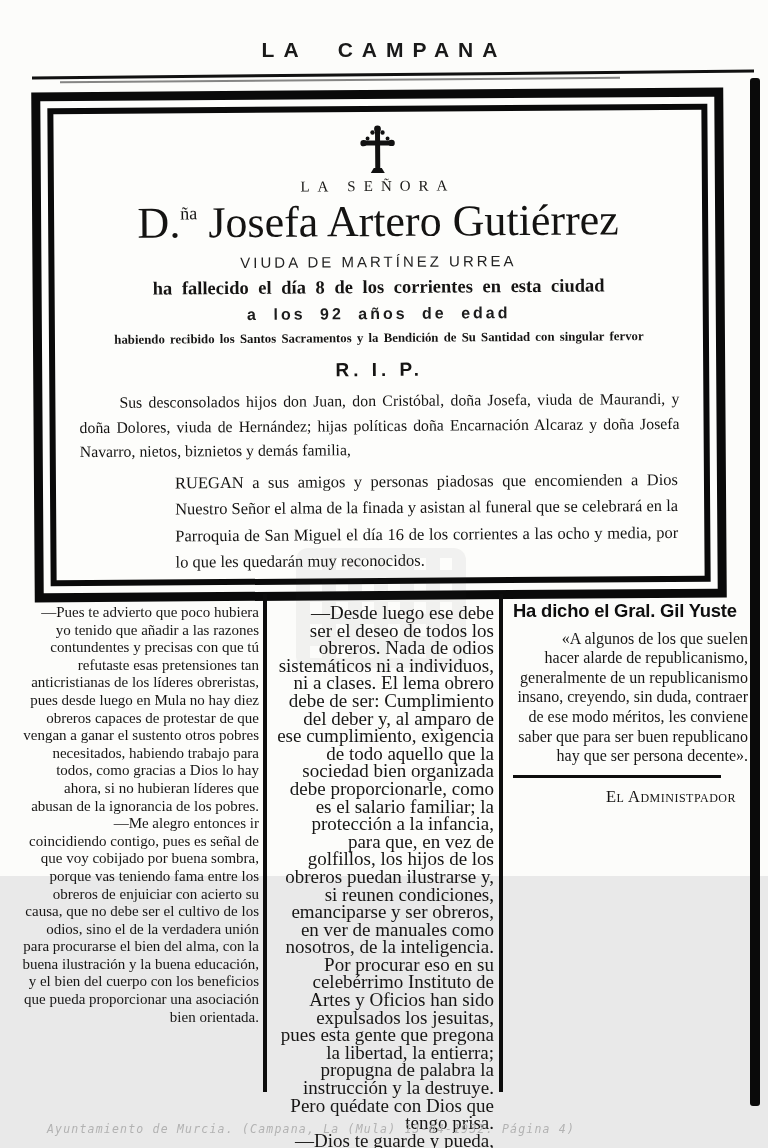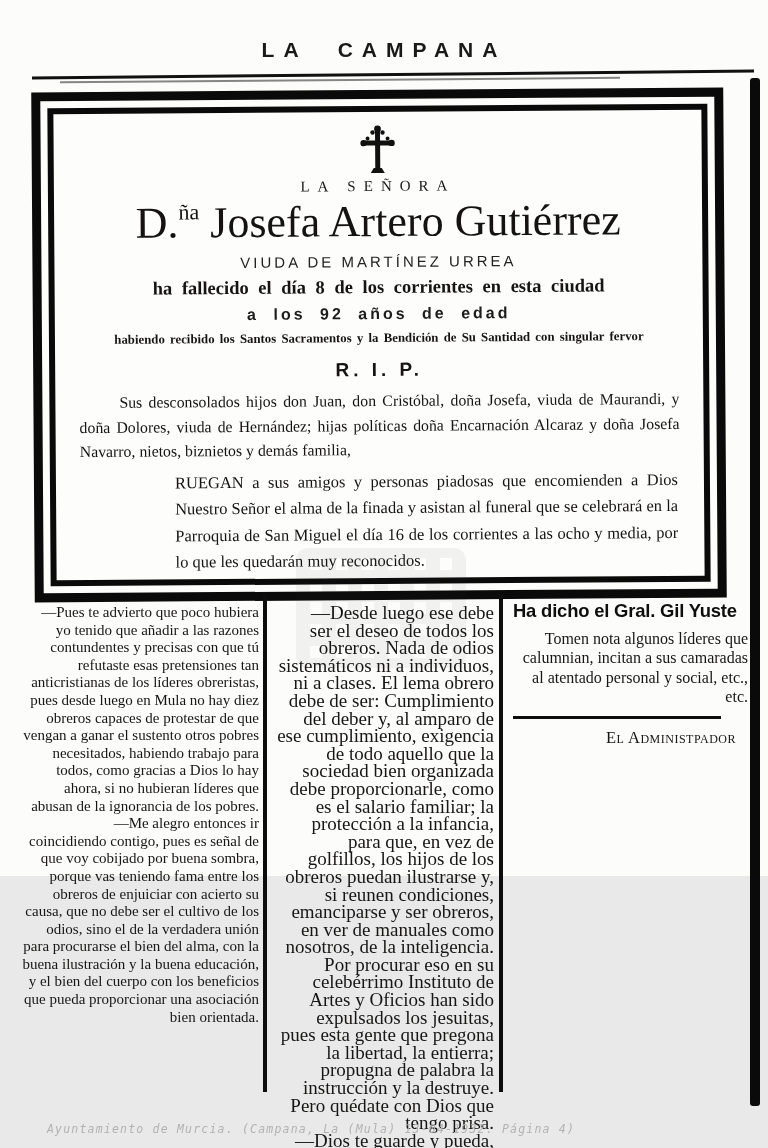--- a/index.html
+++ b/index.html
@@ -18,21 +18,21 @@
     opacity:.55;transform:rotate(-0.45deg);}
 
   
   .obit-outer{position:absolute;left:33px;top:90px;width:692px;height:510px;
     border:9px solid #0a0a0a;transform:rotate(-0.4deg);background:#fdfdfb;}
   .obit-inner{position:absolute;inset:7px;border:6px solid #0a0a0a;padding:4px 22px 0 22px;
     text-align:center;}
   .cross-wrap{margin:8px auto 2px;width:40px;height:52px;}
   .honorific{font-size:15px;letter-spacing:8px;margin:2px 0 2px;color:#1a1917;}
   .deceased{font-size:44px;line-height:1.12;margin:0;white-space:nowrap;color:#141312;}
-  .deceased sup{font-size:22px;vertical-align:18px;letter-spacing:0;}
+  .deceased sup{font-size:18px;vertical-align:18px;letter-spacing:0;}
   .viuda{font-family:"Liberation Sans", sans-serif;font-size:15px;letter-spacing:3px;
     margin:7px 0 0;color:#222;}
   .death-line{font-size:18.5px;font-weight:700;word-spacing:5px;margin:7px 0 0;}
   .age-line{font-family:"Liberation Sans", sans-serif;font-size:16px;font-weight:600;
     letter-spacing:3px;word-spacing:7px;margin:7px 0 0;color:#1c1c1c;}
   .sacraments{font-size:12.8px;font-weight:700;word-spacing:2px;margin:8px 0 0;}
   .rip{font-family:"Liberation Sans", sans-serif;font-size:19px;font-weight:700;
     letter-spacing:4px;margin:13px 0 8px;}
   .family{font-size:15.8px;line-height:24.5px;text-align:justify;text-indent:40px;
     margin:4px 2px 0;}
@@ -126,21 +126,21 @@
 
   <div class="col col-mid">
     <p>—Desde luego ese debe ser el deseo de todos los obreros. Nada de odios sistemáticos ni a individuos, ni a clases. El lema obrero debe de ser: Cumplimiento del deber y, al amparo de ese cumplimiento, exigencia de todo aquello que la sociedad bien organizada debe proporcionarle, como es el salario familiar; la protección a la infancia, para que, en vez de golfillos, los hijos de los obreros puedan ilustrarse y, si reunen condiciones, emanciparse y ser obreros, en ver de manuales como nosotros, de la inteligencia. Por procurar eso en su celebérrimo Instituto de Artes y Oficios han sido expulsados los jesuitas, pues esta gente que pregona la libertad, la entierra; propugna de palabra la instrucción y la destruye. Pero quédate con Dios que tengo prisa.</p>
     <p class="farewell">—Dios te guarde y pueda, amigo.</p>
   </div>
 
   <div class="divider divider-2"></div>
 
   <div class="col col-right">
     <div class="headline">Ha dicho el Gral. Gil Yuste</div>
-    <p>Tomen nota algunos líderes que calumnian, incitan a sus camaradas al atentado personal y social, etc., etc.</p>
+    <p>«A algunos de los que suelen hacer alarde de republicanismo, generalmente de un republicanismo insano, creyendo, sin duda, contraer de ese modo méritos, les conviene saber que para ser buen republicano hay que ser persona decente».</p>
     <div class="section-rule"></div>
     <p class="admin-sig">El Administpador</p>
   </div>
 
   <div class="scan-edge"></div>
 
   <div class="caption">Ayuntamiento de Murcia. (Campana, La (Mula) 13-04-1932. Página 4)</div>
 </div>
 
 </body></html>

